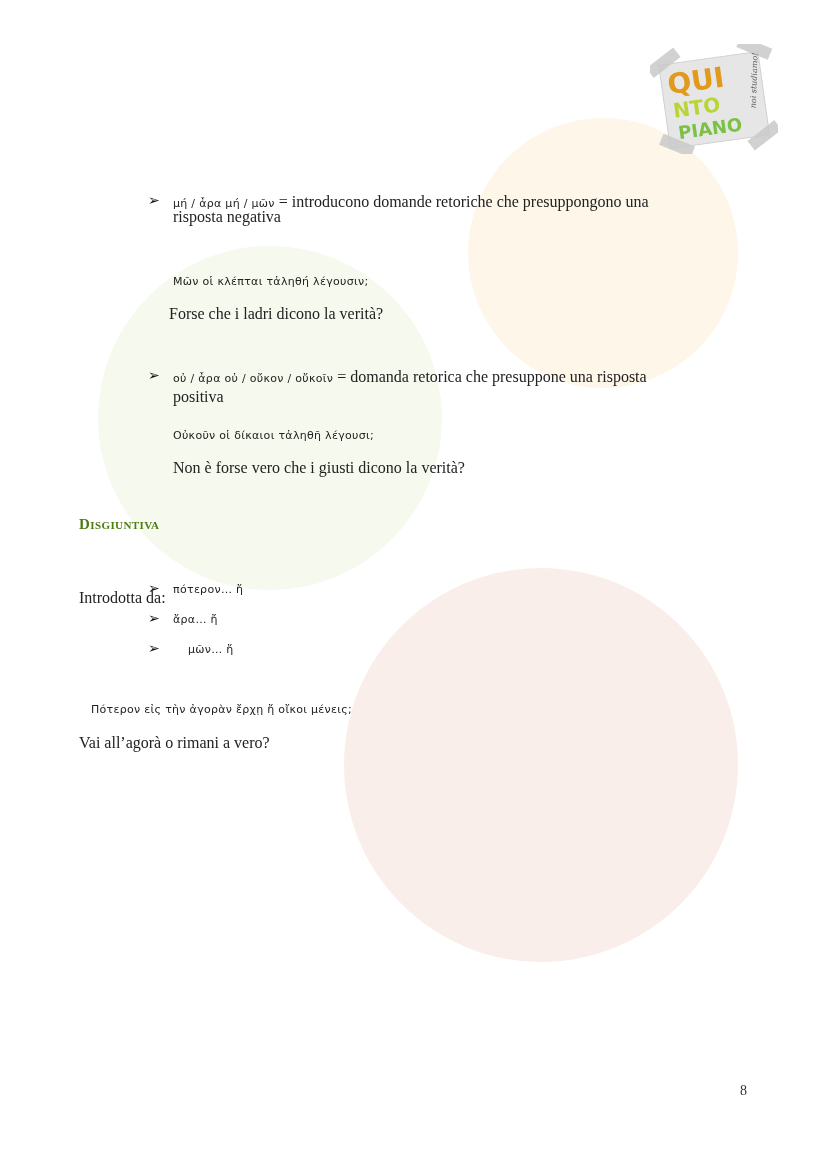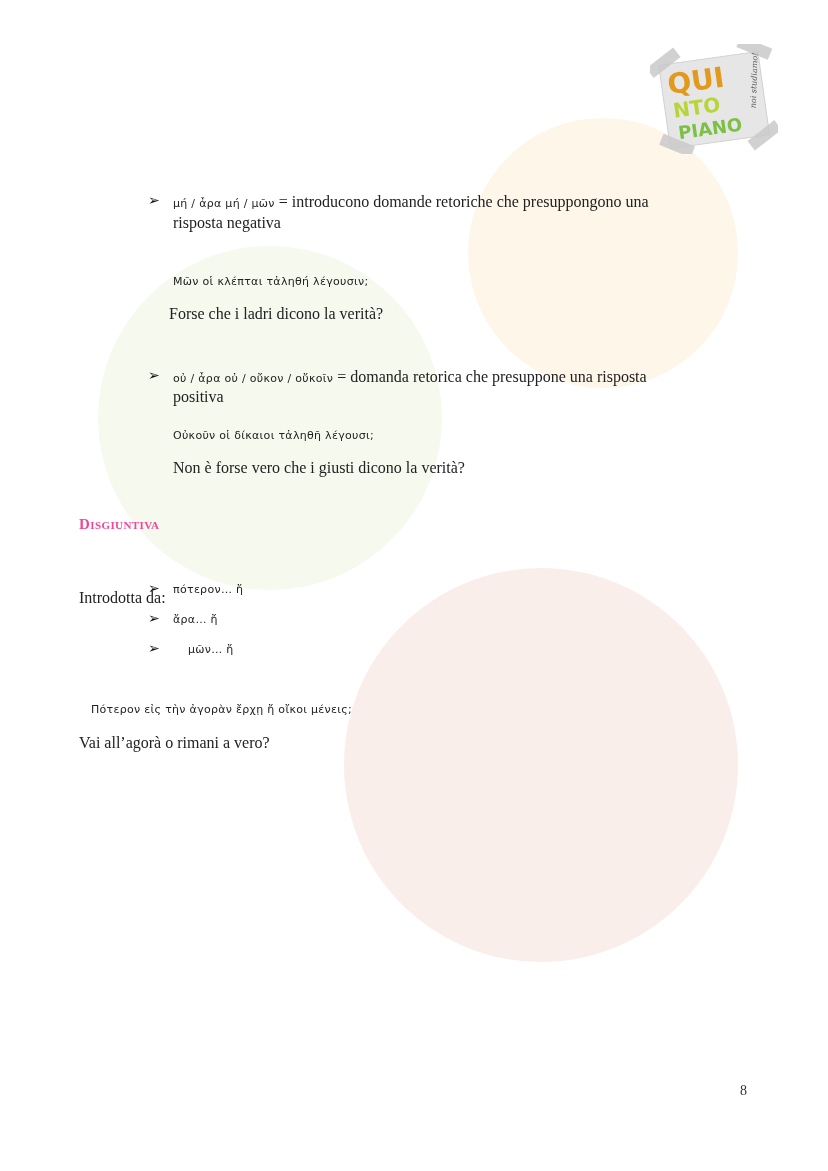--- a/index.html
+++ b/index.html
@@ -13,21 +13,21 @@
     .circle-peach { left: 468px; top: 118px; width: 270px; height: 270px; background: #fdf6e9; }
     .circle-green { left: 98px; top: 246px; width: 344px; height: 344px; background: #f6f9ee; }
     .circle-pink  { left: 344px; top: 568px; width: 394px; height: 394px; background: #faeeeb; }
 
     .logo { position: absolute; left: 650px; top: 44px; width: 128px; height: 110px; z-index: 2; }
 
     .content { position: absolute; left: 0; top: 0; width: 828px; z-index: 1; }
     .line { position: absolute; font-size: 16px; line-height: 21px; white-space: nowrap; }
     .greek { font-family: "DejaVu Sans", sans-serif; font-size: 11px; letter-spacing: 0.3px; }
     .bullet-arrow { position: absolute; font-size: 14px; font-family: "DejaVu Sans", sans-serif; color: #111; }
-    .heading { position: absolute; left: 79px; top: 516px; color: #ec4899; font-weight: bold; font-size: 15px; letter-spacing: 0.4px; font-variant: small-caps; }
+    .heading { position: absolute; left: 79px; top: 516px; color: #4d7c0f; font-weight: bold; font-size: 15px; letter-spacing: 0.4px; font-variant: small-caps; }
     .page-number { position: absolute; left: 740px; top: 1083px; font-size: 14px; color: #333; }
   </style>
 </head>
 <body>
 
 <div class="circle circle-peach"></div>
 <div class="circle circle-green"></div>
 <div class="circle circle-pink"></div>
 
 <div class="logo">
@@ -46,21 +46,21 @@
   </svg>
 </div>
 
 <div class="content">
 
   <span class="bullet-arrow" style="left:148px; top:192px;">➢</span>
   <div class="line" style="left:173px; top:191px;">
     <span class="greek">μή / ἆρα μή / μῶν</span>
     <span>= introducono domande retoriche che presuppongono una</span>
   </div>
-  <div class="line" style="left:173px; top:212px;font-family:Liberation Serif, serif;">risposta negativa</div>
+  <div class="line" style="left:173px; top:206px;font-family:Liberation Serif, serif;">risposta negativa</div>
   <div class="line greek" style="left:173px; top:271px;">Μῶν οἱ κλέπται τἀληθή λέγουσιν;</div>
   <div class="line" style="left:169px; top:303px;">Forse che i ladri dicono la verità?</div>
 
   <span class="bullet-arrow" style="left:148px; top:367px;">➢</span>
   <div class="line" style="left:173px; top:366px;text-align:right;">
     <span class="greek">οὐ / ἆρα οὐ / οὔκον / οὔκοῖν</span>
     <span>= domanda retorica che presuppone una risposta</span>
   </div>
   <div class="line" style="left:173px; top:386px;">positiva</div>
   <div class="line greek" style="left:173px; top:425px;">Οὐκοῦν οἱ δίκαιοι τἀληθῆ λέγουσι;</div>

